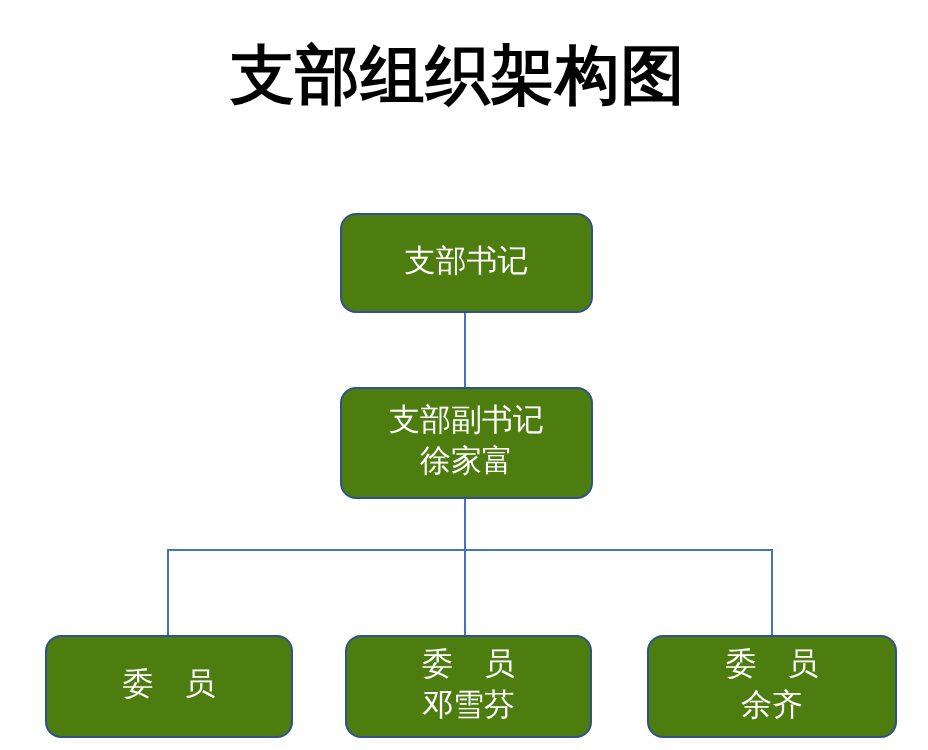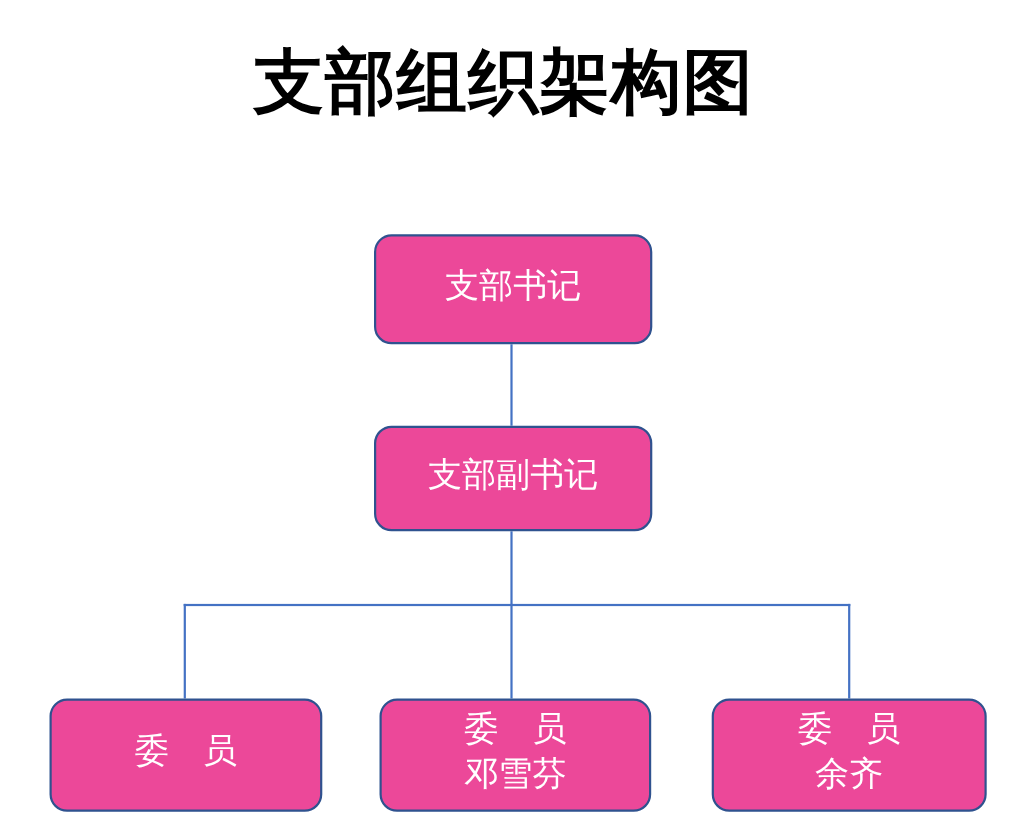--- a/index.html
+++ b/index.html
@@ -25,34 +25,34 @@
     text-align: center;
     font-size: 64px;
     line-height: 1.3;
     font-weight: bold;
     color: #000000;
     letter-spacing: 1px;
   }
   .node {
     position: absolute;
     box-sizing: border-box;
-    background: #ec4899;
+    background: #4d7c0f;
     border: 2px solid #2F528F;
     border-radius: 16px;
     color: #ffffff;
     display: flex;
     flex-direction: column;
     align-items: center;
     justify-content: center;
     text-align: center;
     font-size: 31px;
     line-height: 1.32;
   }
   .node-secretary { left: 340px; top: 188px; width: 253px; height: 100px; }
-  .node-deputy    { left: 340px; top: 362px; width: 253px; height: 96px;  }
+  .node-deputy    { left: 340px; top: 362px; width: 253px; height: 112px;  }
   .node-member-1  { left: 45px;  top: 610px; width: 248px; height: 103px; }
   .node-member-2  { left: 345px; top: 610px; width: 247px; height: 103px; }
   .node-member-3  { left: 647px; top: 610px; width: 250px; height: 103px; }
   .connector {
     position: absolute;
     background: #4472C4;
   }
   .conn-sec-dep   { left: 464px; top: 288px; width: 2px;   height: 74px; }
   .conn-dep-bus   { left: 464px; top: 458px; width: 2px;   height: 67px; }
   .conn-bus       { left: 167px; top: 524px; width: 606px; height: 2px;  }
@@ -73,20 +73,21 @@
   <div class="connector conn-drop-1"></div>
   <div class="connector conn-drop-2"></div>
   <div class="connector conn-drop-3"></div>
 
   <div class="node node-secretary">
     <div>支部书记</div>
   </div>
 
   <div class="node node-deputy">
     <div>支部副书记</div>
+    <div>徐家富</div>
   </div>
 
   <div class="node node-member-1">
     <div>委　员</div>
   </div>
 
   <div class="node node-member-2">
     <div>委　员</div>
     <div>邓雪芬</div>
   </div>

